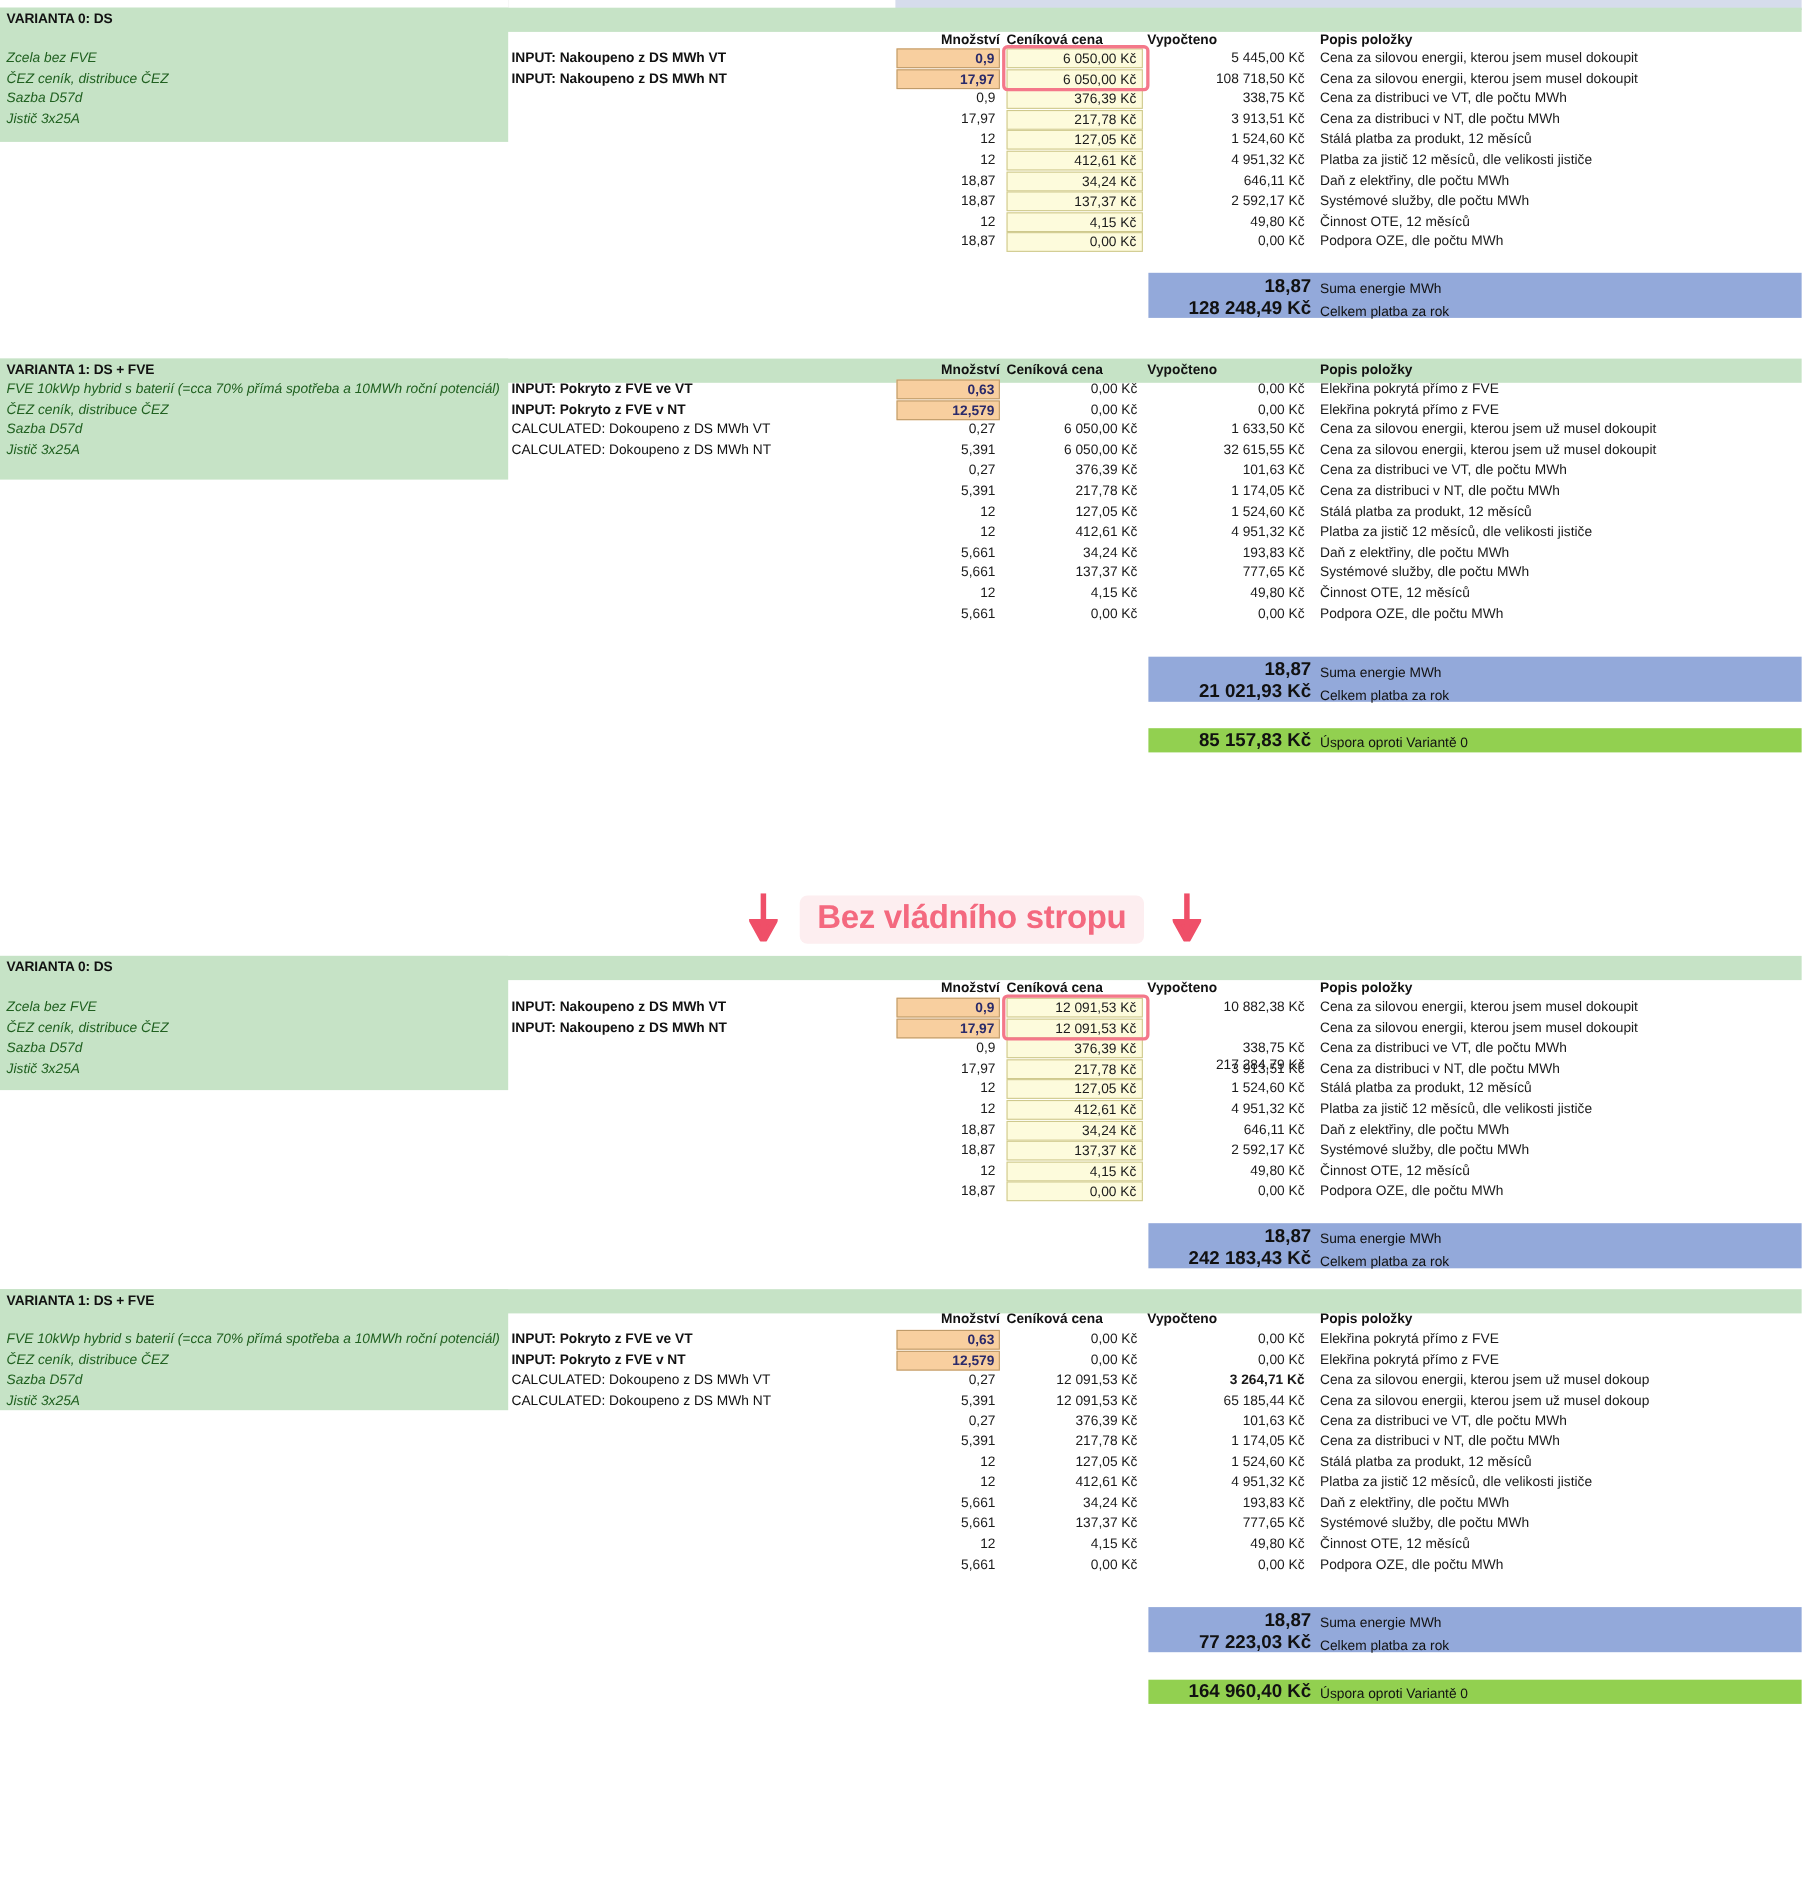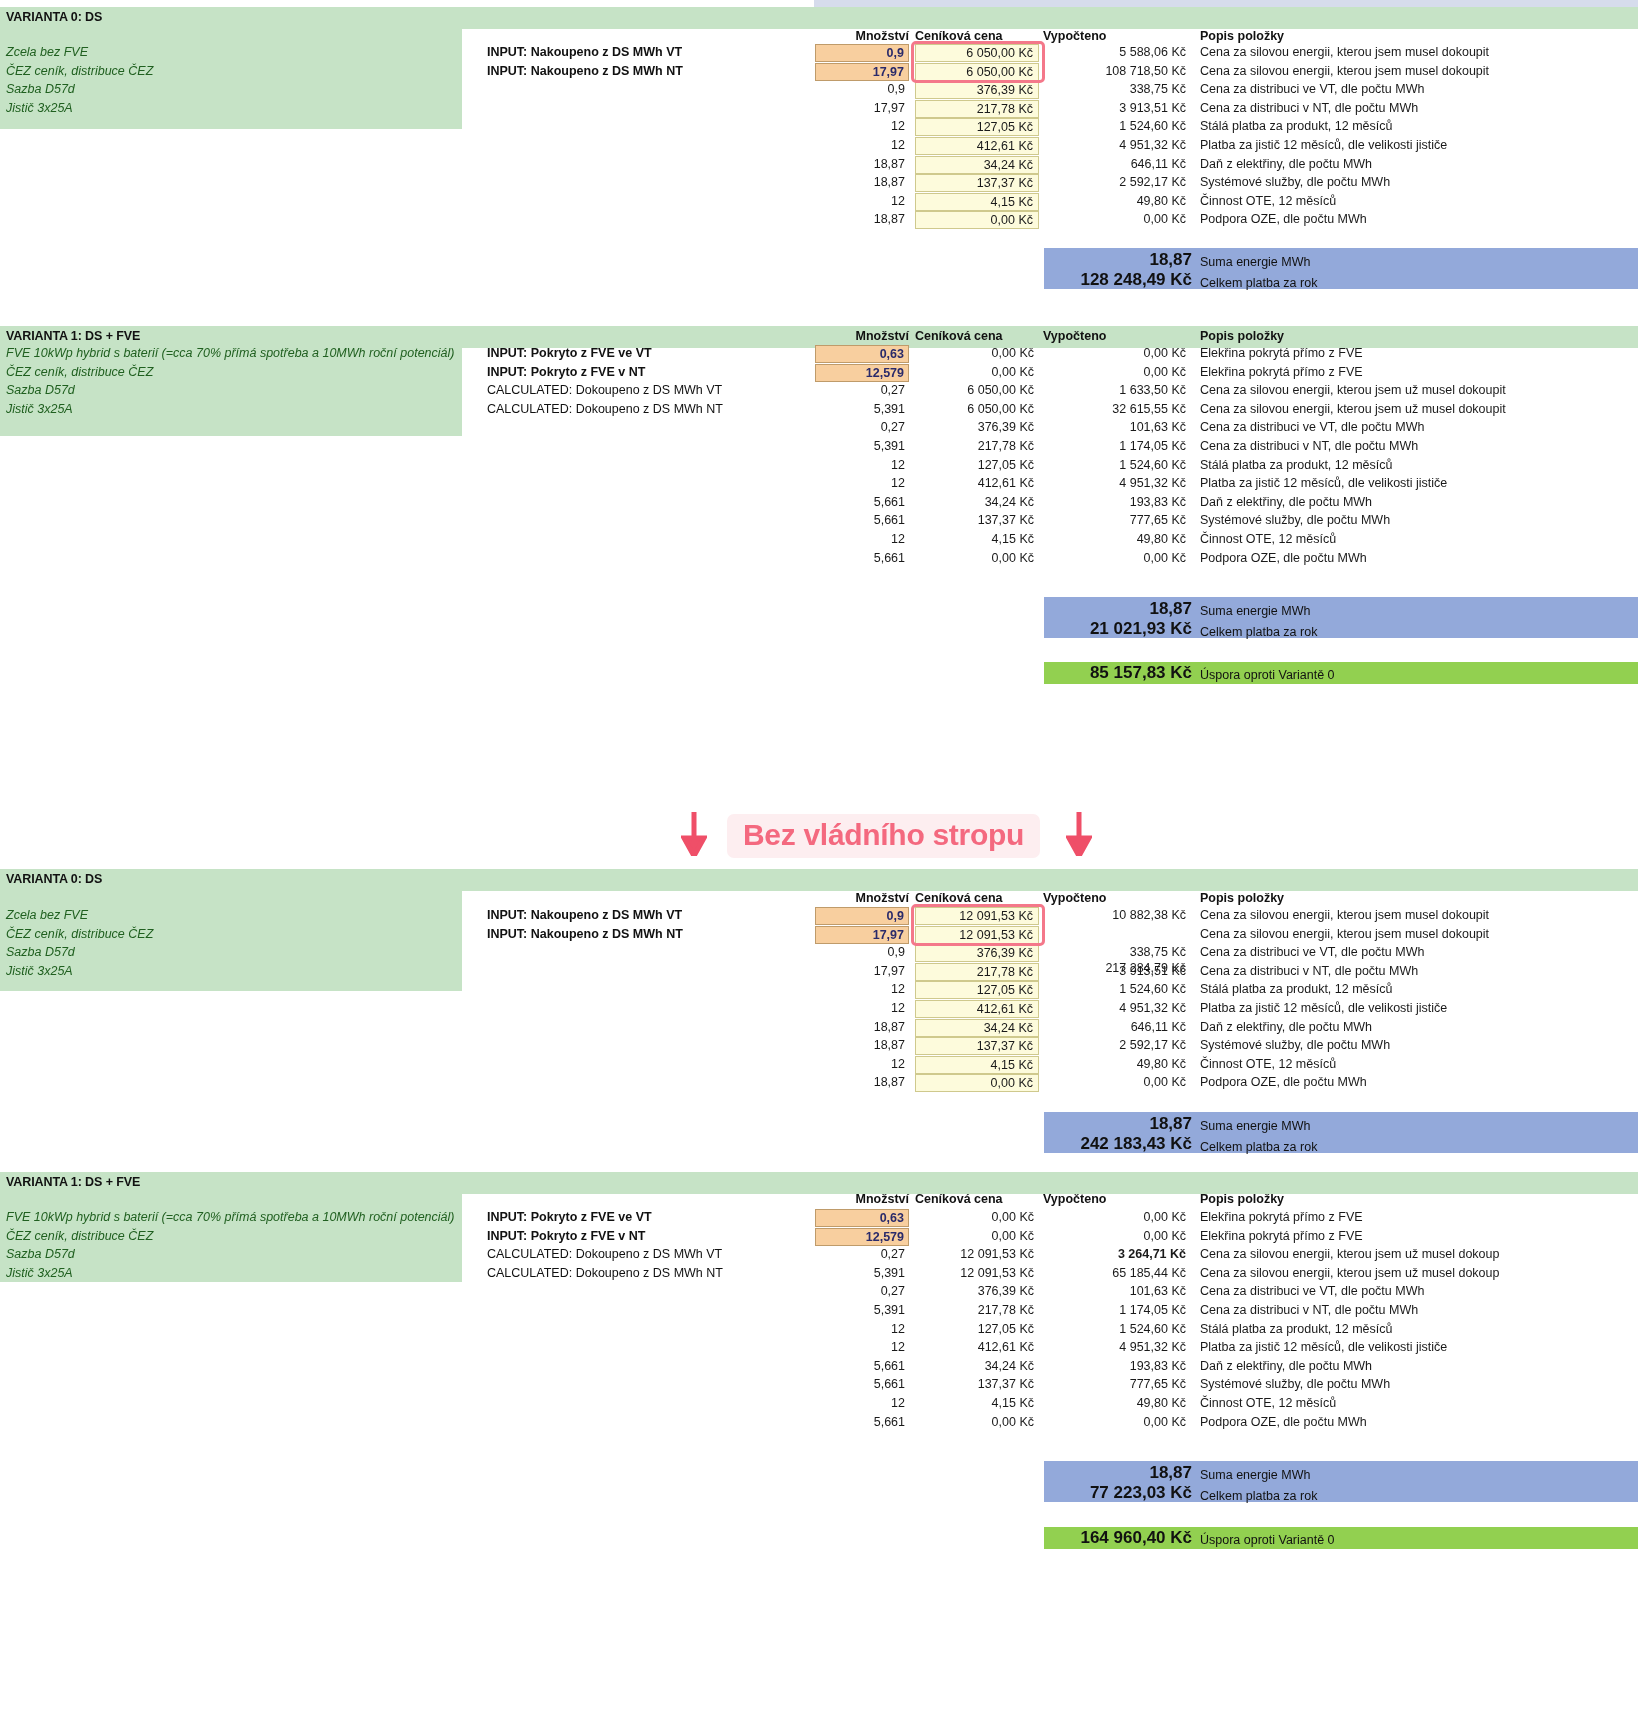--- a/index.html
+++ b/index.html
@@ -19,21 +19,21 @@
   
   .block{position:absolute;left:0;width:1638px;}
   .greenpanel{position:absolute;left:0;background:#c6e3c6;}
   .greenhdrbar{position:absolute;background:#c6e3c6;}
   .title{position:absolute;left:6px;font-weight:bold;font-size:12.5px;color:#111;letter-spacing:-.1px;}
   .leftline{position:absolute;left:6px;color:#206020;font-size:12.5px;white-space:nowrap;font-style:italic;}
 
   .colhdr{position:absolute;font-weight:bold;font-size:12.5px;color:#111;}
   .colhdr.r{text-align:right;}
 
-  .label{position:absolute;left:487px;font-weight:bold;font-size:12.5px;color:#111;white-space:nowrap;}
+  .label{position:absolute;left:465px;font-weight:bold;font-size:12.5px;color:#111;white-space:nowrap;}
   .label.calc{font-weight:normal;}
 
   .cellQ{position:absolute;width:94px;text-align:right;font-size:12.5px;padding-right:4px;box-sizing:border-box;}
   .cellQ.input{background:#f8cf9f;border:1px solid #bf9b6a;color:#2a2a6a;font-weight:bold;}
   .cellQ.plain{color:#1a1a1a;}
   .cellP{position:absolute;width:124px;text-align:right;font-size:12.5px;padding-right:5px;box-sizing:border-box;}
   .cellP.price{background:#fdfbdc;border:1px solid #cfc98d;color:#1a1a1a;}
   .cellP.flat{color:#1a1a1a;}
   .cellC{position:absolute;width:148px;text-align:right;font-size:12.5px;padding-right:5px;box-sizing:border-box;color:#1a1a1a;}
   .desc{position:absolute;font-size:12.5px;color:#1a1a1a;white-space:nowrap;}
@@ -71,21 +71,21 @@
         <div class="leftline" style="top:63.6px;">ČEZ ceník, distribuce ČEZ</div>
         <div class="leftline" style="top:82.2px;">Sazba D57d</div>
         <div class="leftline" style="top:100.80000000000001px;">Jistič 3x25A</div>
         <div class="colhdr r" style="left:815px;top:29px;width:94px;">Množství</div>
         <div class="colhdr" style="left:915px;top:29px;">Ceníková cena</div>
         <div class="colhdr" style="left:1043px;top:29px;">Vypočteno</div>
         <div class="colhdr" style="left:1200px;top:29px;">Popis položky</div>
         <div class="label" style="top:45px;">INPUT: Nakoupeno z DS MWh VT</div>
         <div class="cellQ input" style="left:815px;top:44px;height:18px;line-height:16px;">0,9</div>
         <div class="cellP price" style="left:915px;top:44px;height:18px;line-height:16px;">6 050,00 Kč</div>
-        <div class="cellC" style="left:1043px;top:45px;">5 588,06 Kč</div>
+        <div class="cellC" style="left:1043px;top:45px;">5 445,00 Kč</div>
         <div class="desc" style="left:1200px;top:45px;">Cena za silovou energii, kterou jsem musel dokoupit</div>
         <div class="label" style="top:63.6px;">INPUT: Nakoupeno z DS MWh NT</div>
         <div class="cellQ input" style="left:815px;top:62.6px;height:18px;line-height:16px;">17,97</div>
         <div class="cellP price" style="left:915px;top:62.6px;height:18px;line-height:16px;">6 050,00 Kč</div>
         <div class="cellC" style="left:1043px;top:63.6px;">108 718,50 Kč</div>
         <div class="desc" style="left:1200px;top:63.6px;">Cena za silovou energii, kterou jsem musel dokoupit</div>
         <div class="cellQ plain" style="left:815px;top:82.2px;">0,9</div>
         <div class="cellP price" style="left:915px;top:81.2px;height:18px;line-height:16px;">376,39 Kč</div>
         <div class="cellC" style="left:1043px;top:82.2px;">338,75 Kč</div>
         <div class="desc" style="left:1200px;top:82.2px;">Cena za distribuci ve VT, dle počtu MWh</div>

